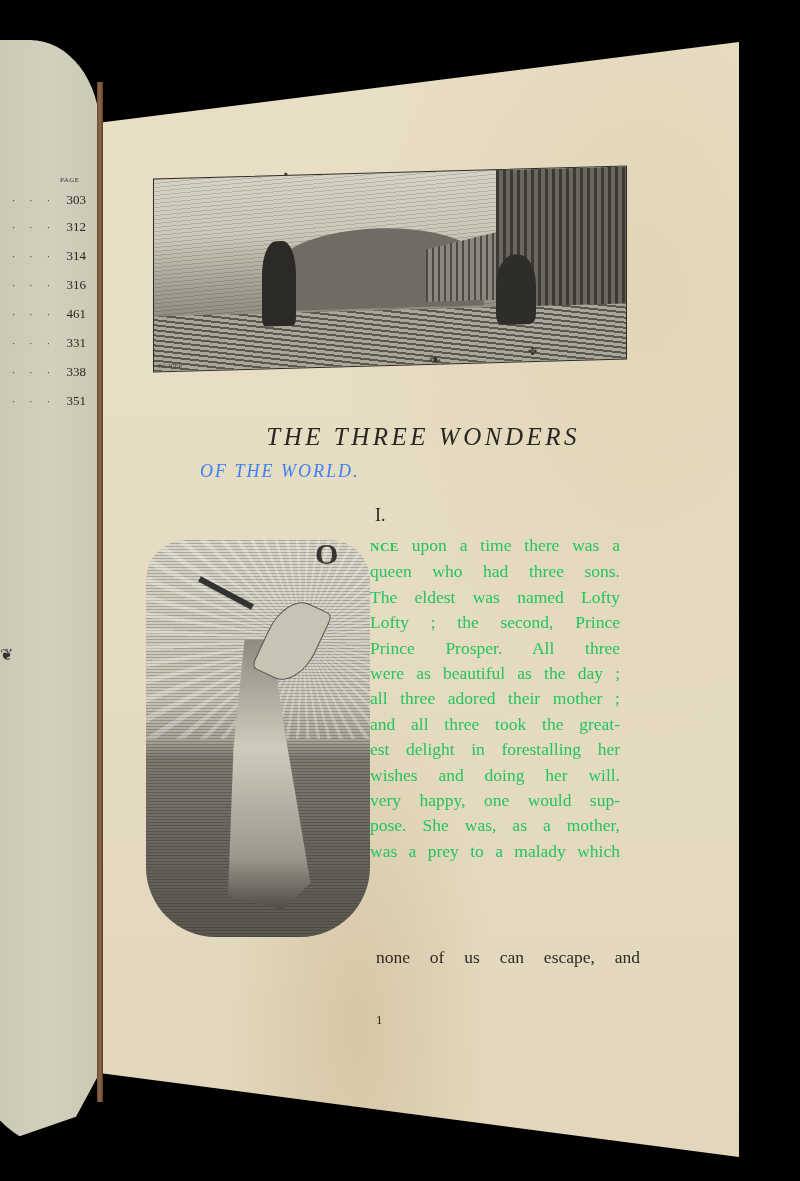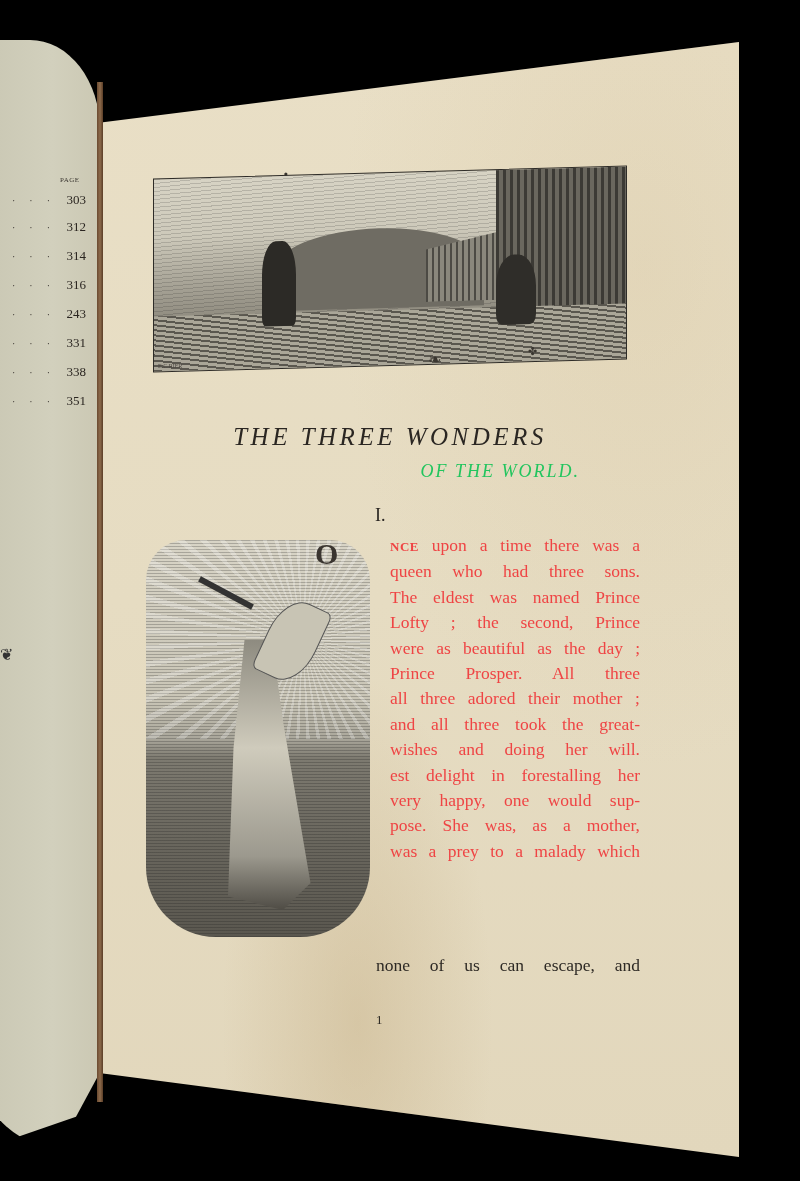--- a/index.html
+++ b/index.html
@@ -90,26 +90,26 @@
       position: absolute; left: 158px; top: 363px; font-size: 6px; color: #4a4540;
     }
     .flourish-top { position: absolute; left: 280px; top: 170px; font-size: 14px; color: #3a3630; }
     .flourish-bottom { position: absolute; left: 428px; top: 350px; font-size: 16px; color: #3a3630; }
     .flourish-bottom2 { position: absolute; left: 528px; top: 345px; font-size: 11px; color: #3a3630; }
 
     
     .title {
       position: absolute; left: 200px; top: 423px; width: 380px;
       font-style: italic; font-size: 25px; letter-spacing: 3.5px;
-      color: #2a2622; text-align: center; white-space: nowrap;
+      color: #2a2622; text-align: right; white-space: nowrap;
     }
     .subtitle {
       position: absolute; left: 200px; top: 461px; width: 380px;
       font-style: italic; font-size: 18px; letter-spacing: 2px;
-      color: #22c55e; text-align: right;
+      color: #3b82f6; text-align: left;
     }
     .chapter-num {
       position: absolute; left: 375px; top: 505px; font-size: 18px; color: #2a2622;
     }
 
     
     .side-illustration {
       position: absolute; left: 146px; top: 540px;
       width: 224px; height: 397px;
       border-radius: 40px 40px 70px 70px;
@@ -136,29 +136,29 @@
       position: absolute; left: 50px; top: 50px; width: 60px; height: 6px;
       background: #333; transform: rotate(28deg);
     }
     .drop-cap {
       position: absolute; left: 315px; top: 537px; font-size: 30px; font-weight: bold;
       color: #3a3530;
     }
 
     
     .body-col {
-      position: absolute; left: 390px; top: 533px; width: 250px;
-      font-size: 17.5px; line-height: 25.4px; color: #ef4444;
+      position: absolute; left: 370px; top: 533px; width: 250px;
+      font-size: 17.5px; line-height: 25.4px; color: #22c55e;
       text-align: justify; text-align-last: justify;
     }
     .body-col .line { display: block; white-space: nowrap; text-align-last: justify; }
     .small-caps { font-size: 13px; font-weight: bold; letter-spacing: 0.5px; }
     .body-full {
       position: absolute; left: 150px; top: 945px; width: 490px;
-      font-size: 17.5px; line-height: 25.4px; color: #2e2a25; margin-top: 8px;
+      font-size: 17.5px; line-height: 25.4px; color: #2e2a25;
     }
     .body-full .line { display: block; white-space: nowrap; text-align: justify; text-align-last: justify; }
     .body-full .line.indent { padding-left: 226px; }
     .page-number {
       position: absolute; left: 376px; top: 1012px; font-size: 13px; color: #2e2a25;
     }
   </style>
 </head>
 <body>
 
@@ -177,21 +177,21 @@
 <div class="toc-row" style="top:248px">
     <span class="toc-dots">···</span>
     <span>314</span>
   </div>
 <div class="toc-row" style="top:277px">
     <span class="toc-dots">···</span>
     <span>316</span>
   </div>
 <div class="toc-row" style="top:306px">
     <span class="toc-dots">···</span>
-    <span>243</span>
+    <span>461</span>
   </div>
 <div class="toc-row" style="top:335px">
     <span class="toc-dots">···</span>
     <span>331</span>
   </div>
 <div class="toc-row" style="top:364px">
     <span class="toc-dots">···</span>
     <span>338</span>
   </div>
 <div class="toc-row" style="top:393px">
@@ -224,28 +224,28 @@
   <div class="rays"></div>
   <div class="angel-body"></div>
   <div class="wing"></div>
   <div class="harp"></div>
 </div>
 <span class="drop-cap">O</span>
 
 <div class="body-col">
   <span class="line"><span class="small-caps">NCE</span><span> upon a time there was a</span></span>
   <span class="line">queen who had three sons.</span>
-  <span class="line">The eldest was named Prince</span>
+  <span class="line">The eldest was named Lofty</span>
   <span class="line">Lofty ; the second, Prince</span>
+  <span class="line">Prince Prosper. All three</span>
   <span class="line">were as beautiful as the day ;</span>
-  <span class="line">Prince Prosper. All three</span>
   <span class="line">all three adored their mother ;</span>
   <span class="line">and all three took the great-</span>
+  <span class="line">est delight in forestalling her</span>
   <span class="line">wishes and doing her will.</span>
-  <span class="line">est delight in forestalling her</span>
   <span class="line">very happy, one would sup-</span>
   <span class="line">pose. She was, as a mother,</span>
   <span class="line">was a prey to a malady which</span>
 </div>
 
 <div class="body-full">
   <span class="line indent">none of us can escape, and</span>
 </div>
 
 <div class="page-number">1</div>

